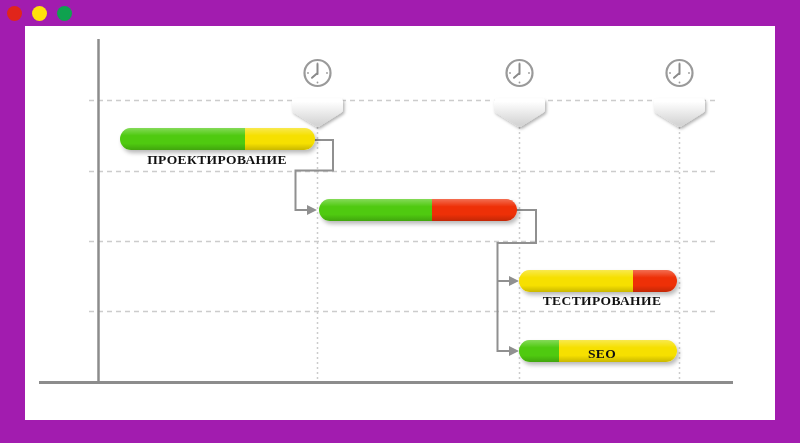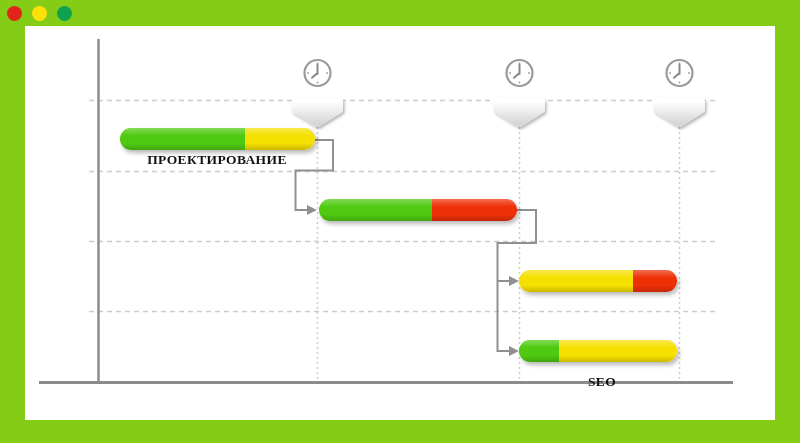--- a/index.html
+++ b/index.html
@@ -13,21 +13,21 @@
   .task-bar::after{content:"";position:absolute;left:0;top:0;right:0;bottom:0;border-radius:11px;
             background:linear-gradient(to bottom,rgba(255,255,255,0.30),rgba(255,255,255,0) 35%,
             rgba(0,0,0,0) 70%,rgba(0,0,0,0.18));pointer-events:none;}
   .seg{height:100%;}
   .task-label{position:absolute;transform:translateX(-50%);white-space:nowrap;
             font-weight:bold;font-size:13.5px;letter-spacing:0.4px;color:#111;}
 </style>
 </head>
 <body>
 
-<div id="stage" style="background: #84cc16;">
+<div id="stage" style="background: #a21caf;">
 
   <div class="tl" style="left: 7px; background: rgb(225, 37, 27);"></div>
   <div class="tl" style="left: 32px; background: rgb(255, 225, 10);"></div>
   <div class="tl" style="left: 57px; background: rgb(15, 162, 79);"></div>
 
   <div id="panel" style="background: rgb(255, 255, 255);">
 
     <svg id="chart-svg" width="750" height="394" viewBox="0 0 750 394">
       <defs>
         <linearGradient id="msGrad" x1="0" y1="0" x2="0" y2="1">
@@ -98,21 +98,22 @@
 
     <div class="task-bar" style="left:294px;top:173px;width:198px">
       <div class="seg" style="background: rgb(79, 202, 16); width: 57%;"></div>
       <div class="seg" style="background: rgb(238, 48, 7); width: 43%;"></div>
     </div>
 
     <div class="task-bar" style="left:494px;top:244px;width:158px">
       <div class="seg" style="background: rgb(246, 224, 0); width: 72%;"></div>
       <div class="seg" style="background: rgb(238, 48, 7); width: 28%;"></div>
     </div>
+    <div class="task-label" style="left:577px;top:267px">ТЕСТИРОВАНИЕ</div>
 
     <div class="task-bar" style="left:494px;top:314px;width:158px">
       <div class="seg" style="background: rgb(79, 202, 16); width: 25%;"></div>
       <div class="seg" style="background: rgb(246, 224, 0); width: 75%;"></div>
     </div>
-    <div class="task-label" style="left:577px;top:348px">SEO</div>
+    <div class="task-label" style="left:577px;top:320px">SEO</div>
 
   </div>
 </div>
 
 </body></html>

